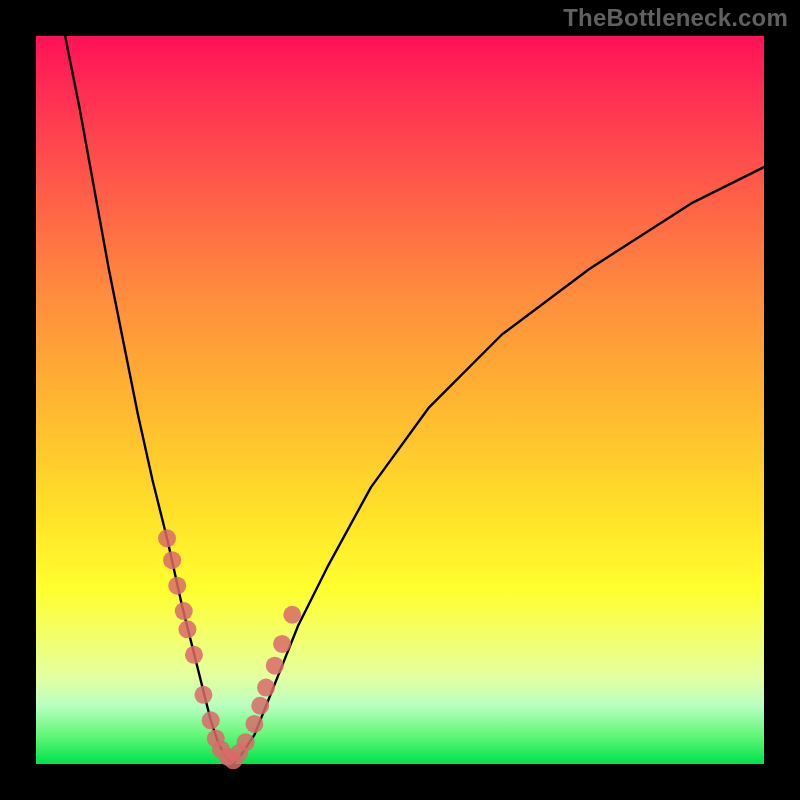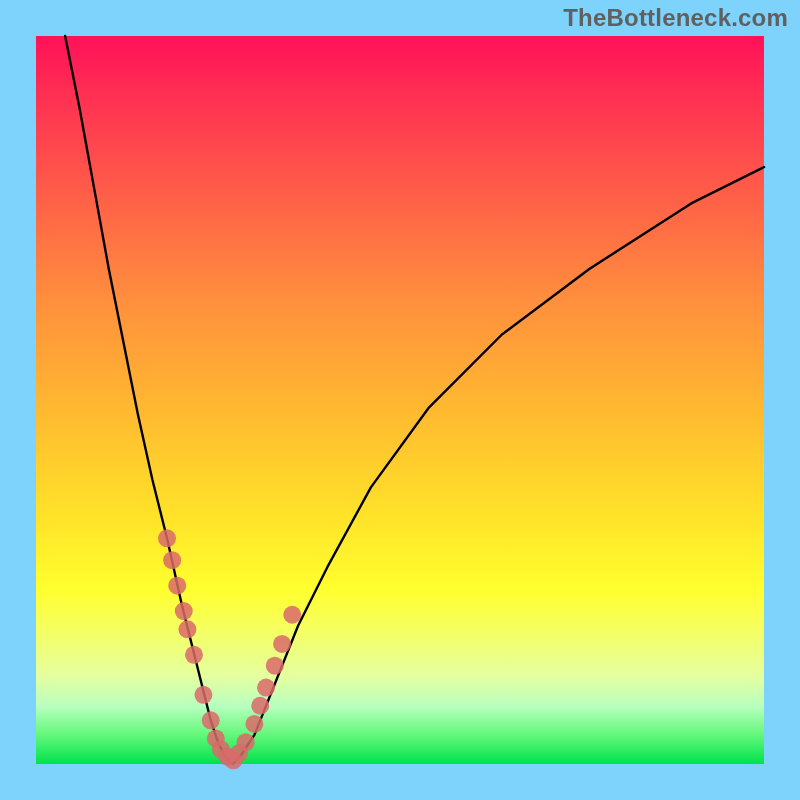--- a/index.html
+++ b/index.html
@@ -7,21 +7,21 @@
     padding: 0;
     width: 800px;
     height: 800px;
     overflow: hidden;
     font-family: Arial, Helvetica, sans-serif;
   }
   .frame {
     position: relative;
     width: 800px;
     height: 800px;
-    background: #7dd3fc;
+    background: #000000;
   }
   .watermark {
     position: absolute;
     top: 4px;
     right: 12px;
     color: #606060;
     font-size: 24px;
     font-weight: 600;
     letter-spacing: 0.2px;
     z-index: 10;

